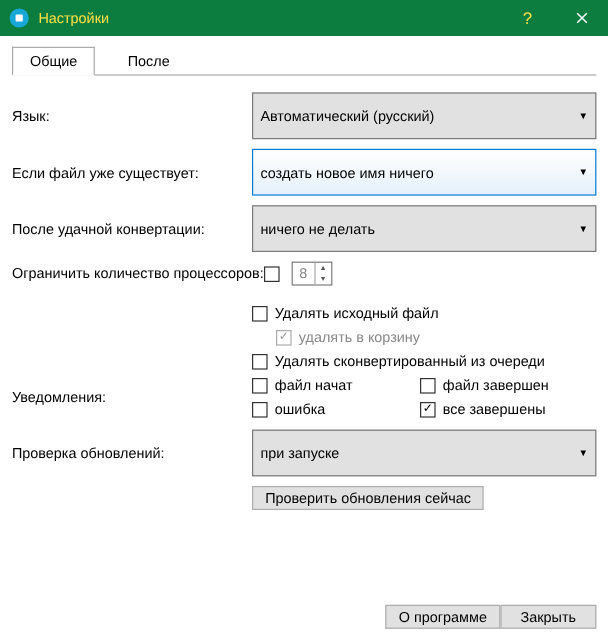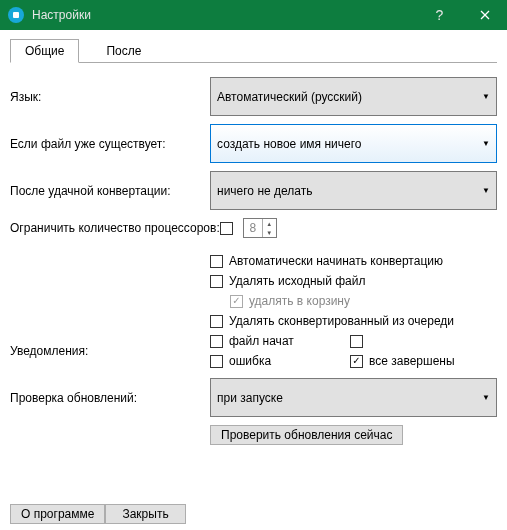--- a/index.html
+++ b/index.html
@@ -1,17 +1,17 @@
 <!DOCTYPE html>
 <html><head>
 <meta charset="utf-8">
 <style>
 * { margin: 0; padding: 0; box-sizing: border-box; font-family: "Segoe UI", Tahoma, sans-serif; font-size: 12px; }
 body { background: #fff; width: 507px; height: 530px; overflow: hidden; }
-.titlebar { background: #0d7d3f; height: 30px; display: flex; align-items: center; padding-left: 8px; color: #e5e5e5; }
+.titlebar { background: #0d7d3f; height: 30px; display: flex; align-items: center; padding-left: 8px; color: #fde047; }
 .titlebar .icon { width: 16px; height: 16px; background: #18a8d8; border-radius: 50%; margin-right: 8px; display: flex; align-items: center; justify-content: center; font-size: 10px; color: white; }
 .titlebar .title { flex: 1; font-size: 12px; }
 .titlebar .btn { width: 45px; height: 30px; display: flex; align-items: center; justify-content: center; cursor: pointer; }
 .content { padding: 8px 10px 6px 10px; height: 500px; display: flex; flex-direction: column; }
 .tabs { display: flex; border-bottom: 1px solid #aaa; margin-bottom: 14px; gap: 12px; }
 .tab { padding: 4px 14px; border: 1px solid transparent; border-bottom: none; cursor: pointer; position: relative; top: 1px; }
 .tab.active { border-color: #aaa; background: #fff; border-bottom: 1px solid #fff; }
 .form { flex: 1; }
 .row { display: flex; align-items: center; margin-bottom: 8px; }
 .label { width: 200px; color: #000; }
@@ -22,21 +22,21 @@
 .checkbox { width: 13px; height: 13px; border: 1px solid #333; background: #fff; margin-right: 6px; display: inline-flex; align-items: center; justify-content: center; cursor: pointer; font-size: 10px; line-height: 1; }
 .checkbox.disabled { border-color: #aaa; color: #999; }
 .spinner { width: 34px; height: 20px; border: 1px solid #7a7a7a; display: flex; background: #fff; margin-left: 4px; }
 .spinner .val { flex: 1; display: flex; align-items: center; justify-content: center; color: #888; }
 .spinner .arrows { width: 14px; border-left: 1px solid #aaa; display: flex; flex-direction: column; }
 .spinner .arrows div { flex: 1; font-size: 6px; display: flex; align-items: center; justify-content: center; color: #555; cursor: pointer; }
 .indent { margin-left: 20px; color: #888; }
 .right-col { margin-left: 200px; }
 .grid2 { display: grid; grid-template-columns: 140px 140px; row-gap: 6px; }
 .button { background: #e1e1e1; border: 1px solid #adadad; padding: 2px 10px; cursor: pointer; }
-.footer { display: flex; justify-content: flex-start; padding-top: 6px; }
+.footer { display: flex; justify-content: flex-end; padding-top: 6px; }
 svg { display: block; }
 </style>
 </head>
 <body>
 
 <div class="titlebar">
   <span class="icon">
     <svg width="10" height="10" viewBox="0 0 10 10">
         <rect x="2" y="2" width="6" height="6" fill="white" rx="1"></rect>
       </svg>
@@ -96,24 +96,20 @@
             <div>▼</div>
           </span>
       </div>
     </div>
 
     <div style="height:8px"></div>
 
     <div class="right-col">
       <div class="check-row">
         <span class="checkbox"></span>
-        <span>Автоматически начинать конвертацию</span>
-      </div>
-      <div class="check-row">
-        <span class="checkbox"></span>
         <span>Удалять исходный файл</span>
       </div>
       <div class="check-row indent">
         <span class="checkbox disabled">✓</span>
         <span>удалять в корзину</span>
       </div>
       <div class="check-row">
         <span class="checkbox"></span>
         <span>Удалять сконвертированный из очереди</span>
       </div>
@@ -121,20 +117,21 @@
 
     <div class="row" style="margin-top:0;align-items:center">
       <div class="label">Уведомления:</div>
       <div class="grid2">
         <div class="check-row" style="margin:0">
           <span class="checkbox"></span>
           <span>файл начат</span>
         </div>
         <div class="check-row" style="margin:0">
           <span class="checkbox"></span>
+          <span>файл завершен</span>
         </div>
         <div class="check-row" style="margin:0">
           <span class="checkbox"></span>
           <span>ошибка</span>
         </div>
         <div class="check-row" style="margin:0">
           <span class="checkbox">✓</span>
           <span>все завершены</span>
         </div>
       </div>

